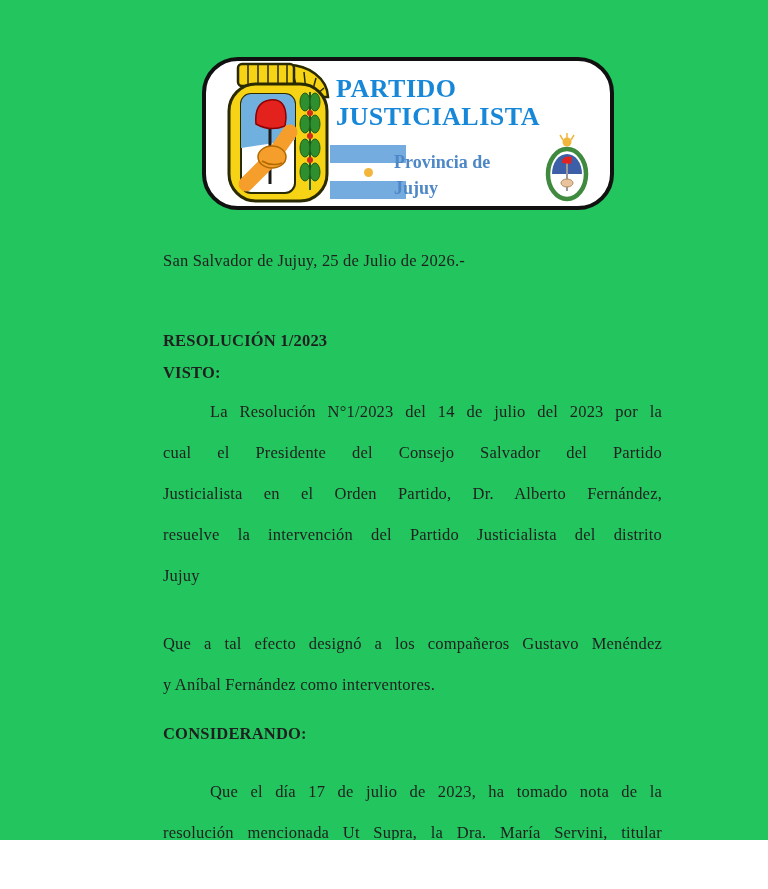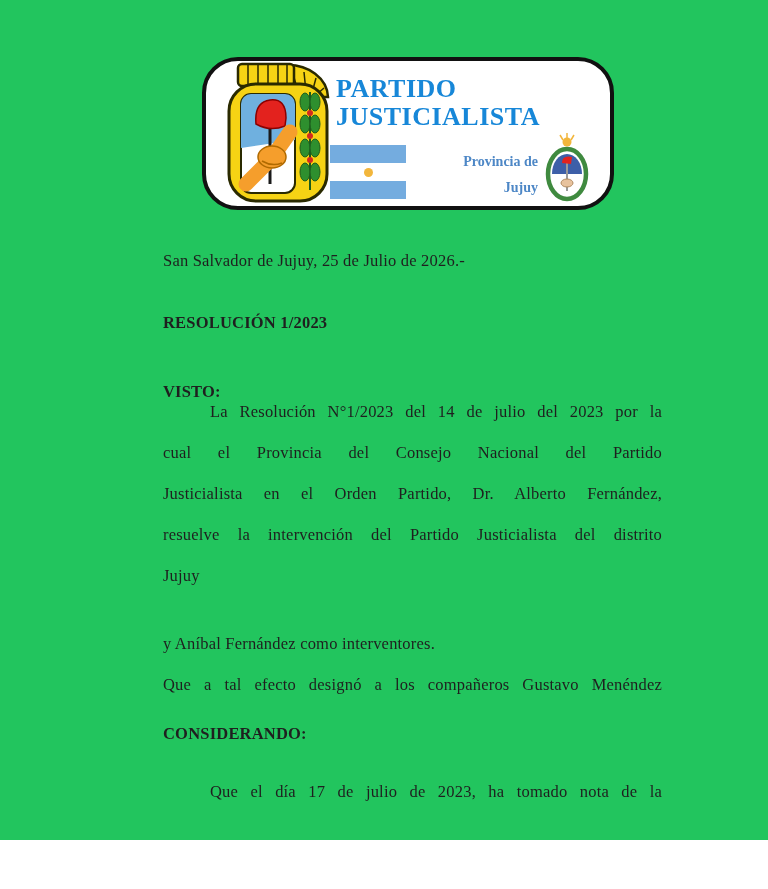--- a/index.html
+++ b/index.html
@@ -48,23 +48,23 @@
   }
   .flag .stripe{flex:1;}
   .flag .stripe.blue{background:var(--flag-blue);}
   .flag .stripe.white{background:#ffffff;position:relative;}
   .flag .sun{
     position:absolute;left:50%;top:50%;
     width:9px;height:9px;margin:-4.5px 0 0 -4.5px;
     border-radius:50%;background:var(--sun-yellow);
   }
   .province{
-    position:absolute;left:200px;top:88px;width:132px;
-    text-align:right;
-    font-size:14px;line-height:26px;font-weight:bold;
+    position:absolute;left:188px;top:88px;width:132px;
+    text-align:left;
+    font-size:18px;line-height:26px;font-weight:bold;
     color:var(--subtitle-blue);
   }
   .coat{position:absolute;left:330px;top:72px;width:62px;height:70px;}
   
   .doc{position:absolute;left:163px;top:0;width:499px;font-size:16.5px;letter-spacing:0.2px;}
   .block{position:absolute;left:0;width:499px;}
   .single{height:41px;line-height:41px;white-space:nowrap;}
   .bold{font-weight:bold;}
   .jline{
     height:41px;line-height:41px;
@@ -146,37 +146,38 @@
       <line x1="31" y1="30" x2="31" y2="58" stroke="#9a9a9a" stroke-width="2"></line>
       <path d="M26,30 q0,-8 10,-6 l-1,7 z" fill="var(--cap-red)"></path>
       <ellipse cx="31" cy="50" rx="6" ry="4" fill="#E8C39E" stroke="#b08a60" stroke-width="1"></ellipse>
     </svg>
   </div>
 
   <div class="doc">
 
     <div class="block single" style="top:240px">San Salvador de Jujuy, 25 de Julio de 2026.-</div>
 
-    <div class="block single bold" style="top:302px">RESOLUCIÓN 1/2023</div>
+    <div class="block single bold" style="top:320px">RESOLUCIÓN 1/2023</div>
 
-    <div class="block single bold" style="top:371px">VISTO:</div>
+    <div class="block single bold" style="top:352px">VISTO:</div>
 
     <div class="block" style="top:391px">
         <div class="jline indent">La Resolución N°1/2023 del 14 de julio del 2023 por la</div>
-        <div class="jline">cual el Provincia del Consejo Nacional del Partido</div>
+        <div class="jline">cual el Presidente del Consejo Salvador del Partido</div>
         <div class="jline">Justicialista en el Orden Partido, Dr. Alberto Fernández,</div>
         <div class="jline">resuelve la intervención del Partido Justicialista del distrito</div>
         <div class="jline last">Jujuy</div>
       </div>
 
     <div class="block" style="top:623px">
+        <div class="jline">Que a tal efecto designó a los compañeros Gustavo Menéndez</div>
         <div class="jline last">y Aníbal Fernández como interventores.</div>
-        <div class="jline">Que a tal efecto designó a los compañeros Gustavo Menéndez</div>
       </div>
 
     <div class="block single bold" style="top:713px">CONSIDERANDO:</div>
 
     <div class="block" style="top:771px">
         <div class="jline indent">Que el día 17 de julio de 2023, ha tomado nota de la</div>
+        <div class="jline">resolución mencionada Ut Supra, la Dra. María Servini, titular</div>
       </div>
   </div>
 
 </div>
 
 </body></html>

